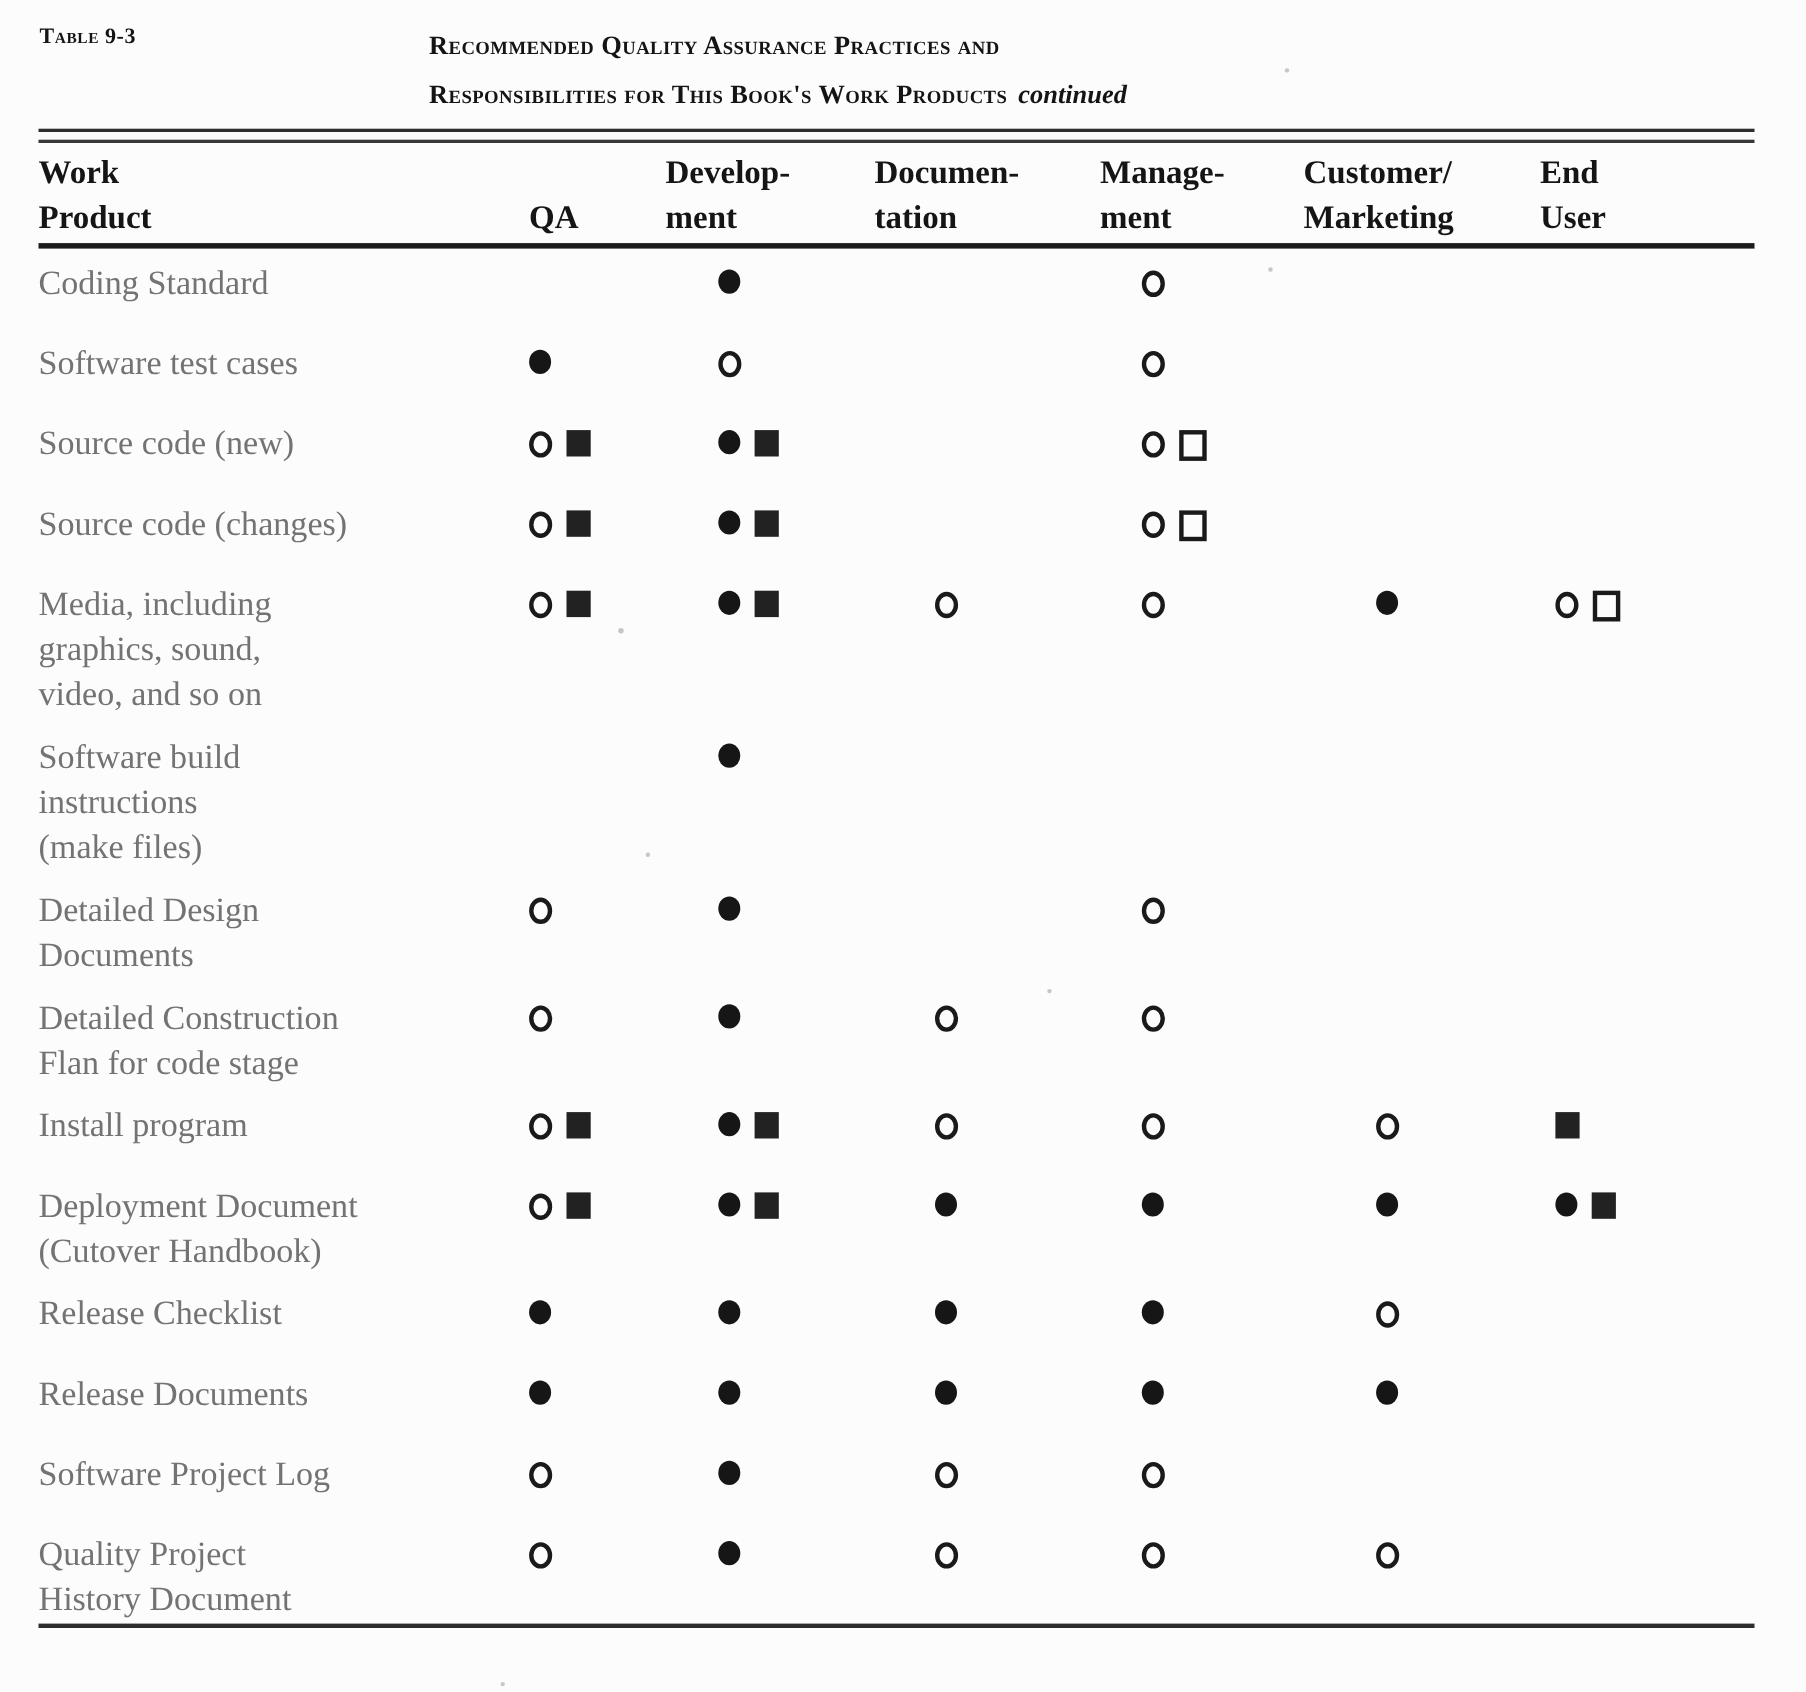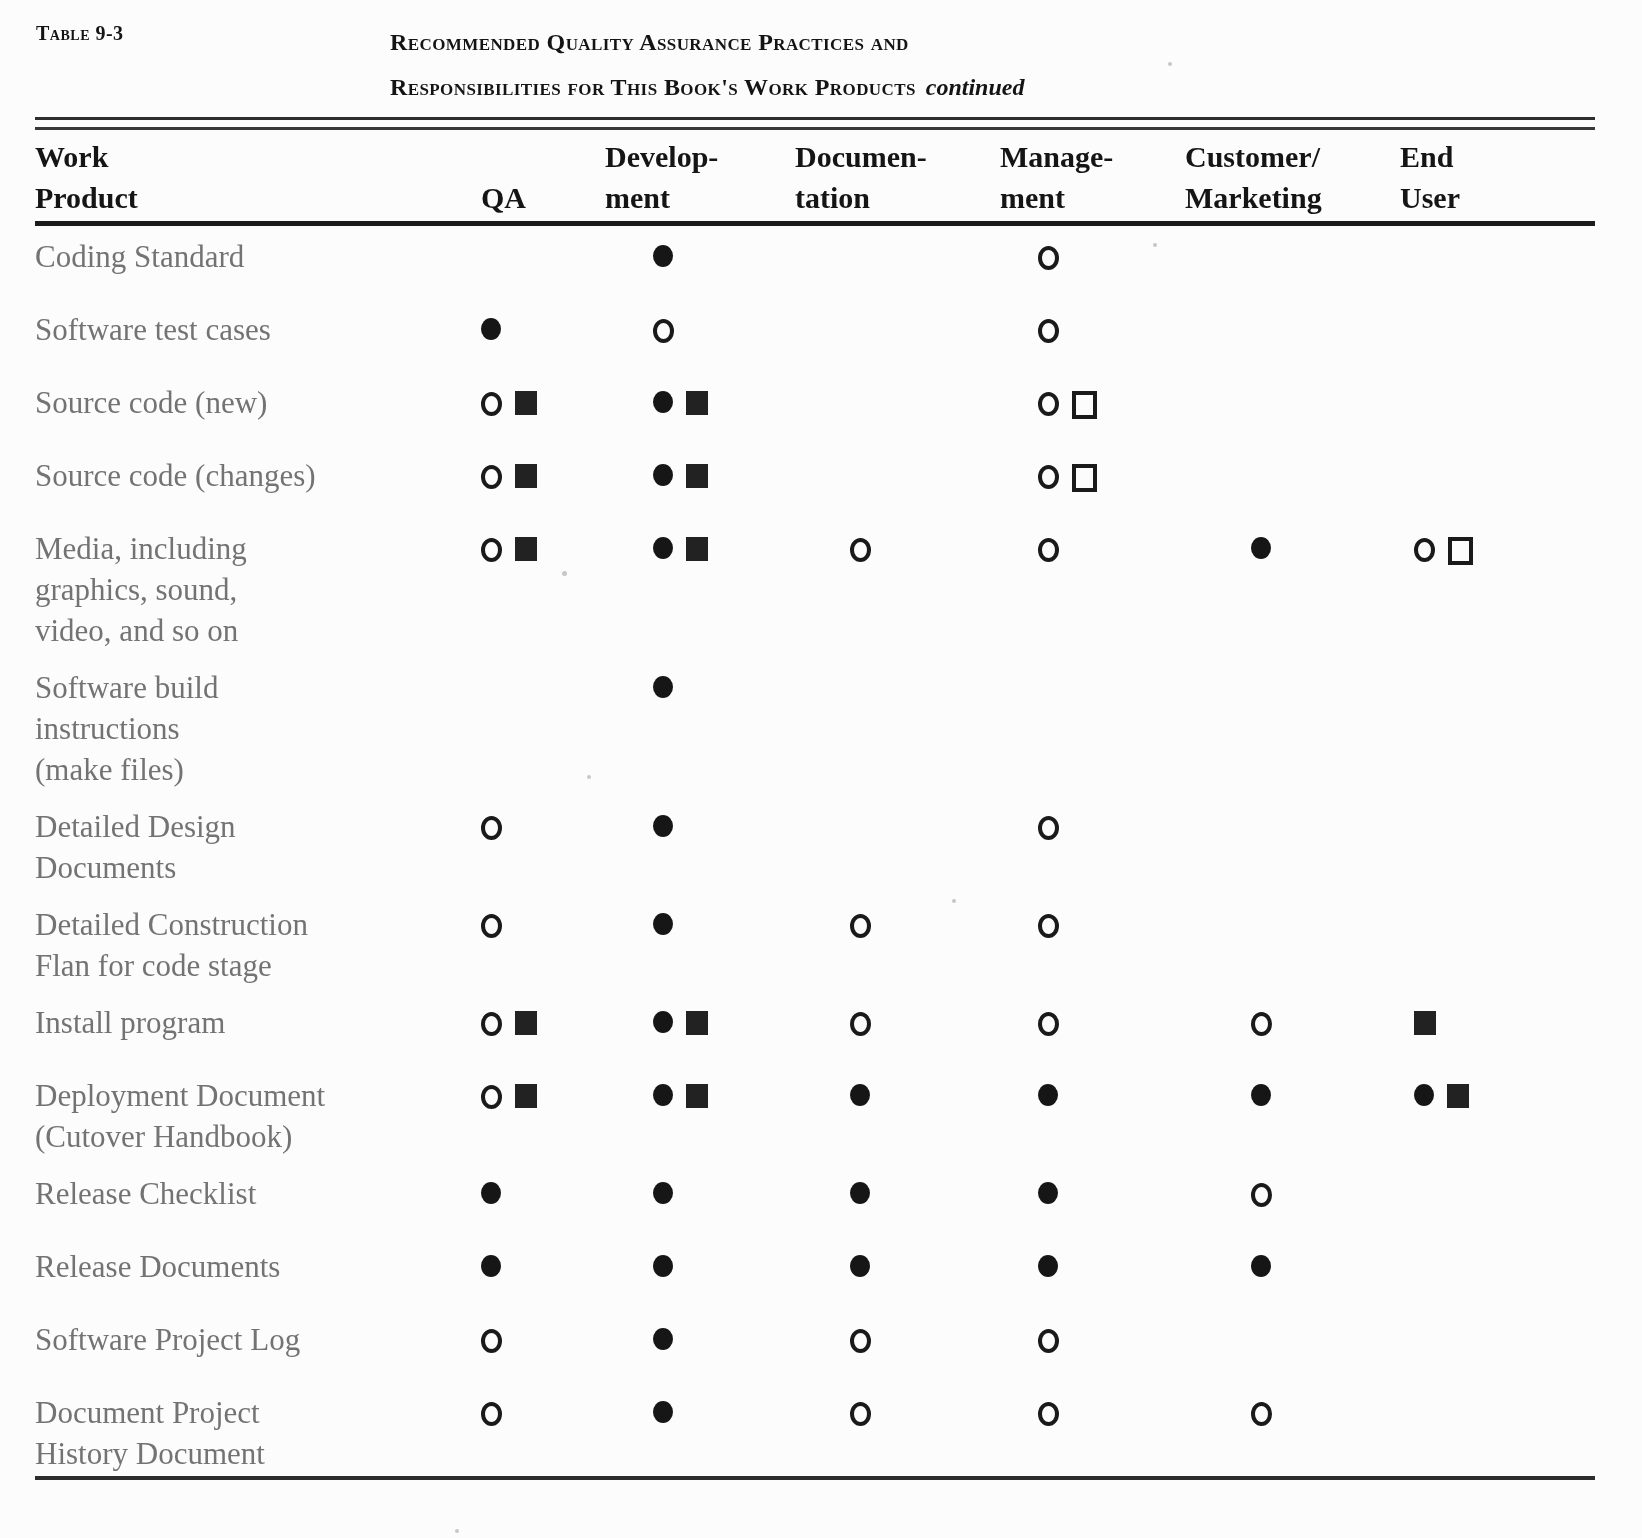--- a/index.html
+++ b/index.html
@@ -282,21 +282,21 @@
         </div>
         <div class="sym-cell col-qa"><span class="sym open-circle"></span></div>
         <div class="sym-cell col-development"><span class="sym filled-circle"></span></div>
         <div class="sym-cell col-documentation"><span class="sym open-circle"></span></div>
         <div class="sym-cell col-management"><span class="sym open-circle"></span></div>
         <div class="sym-cell col-customer_marketing"></div>
         <div class="sym-cell col-end_user"></div>
       </div>
       <div class="row grid">
         <div class="label-cell">
-          <div>Document Project</div>
+          <div>Quality Project</div>
           <div>History Document</div>
         </div>
         <div class="sym-cell col-qa"><span class="sym open-circle"></span></div>
         <div class="sym-cell col-development"><span class="sym filled-circle"></span></div>
         <div class="sym-cell col-documentation"><span class="sym open-circle"></span></div>
         <div class="sym-cell col-management"><span class="sym open-circle"></span></div>
         <div class="sym-cell col-customer_marketing"><span class="sym open-circle"></span></div>
         <div class="sym-cell col-end_user"></div>
       </div>
     </div>

